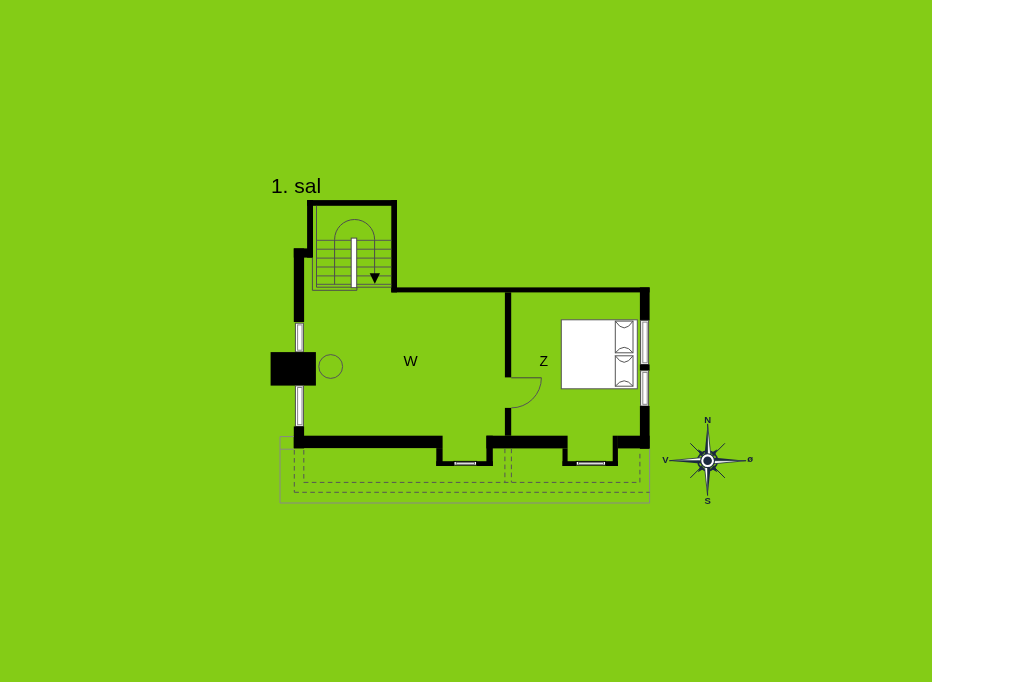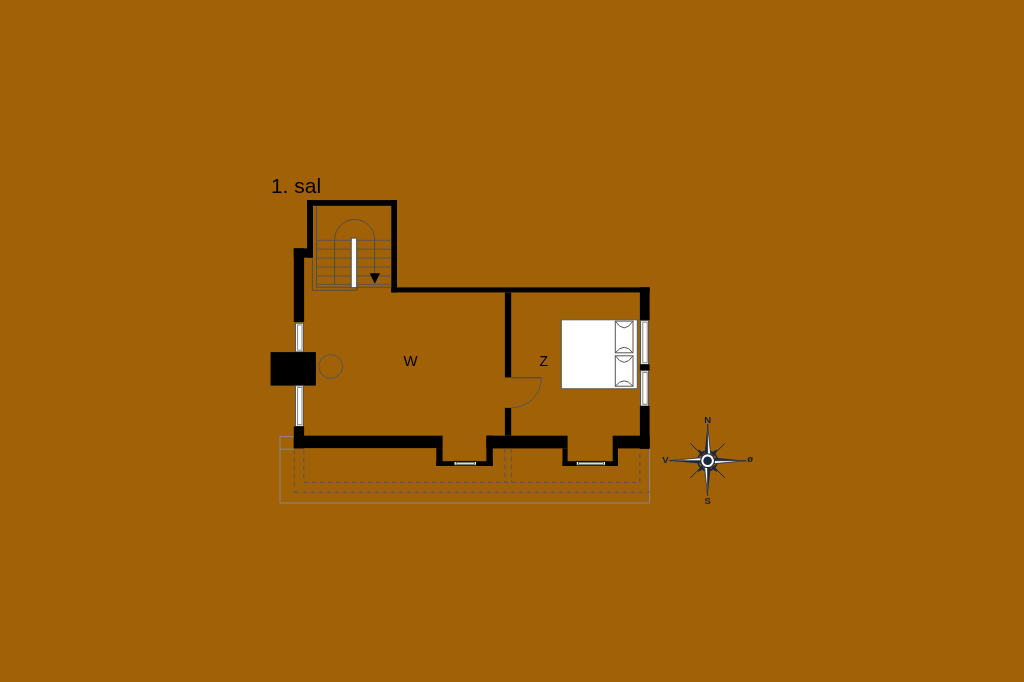--- a/index.html
+++ b/index.html
@@ -1,16 +1,16 @@
 <!DOCTYPE html>
 <html><head>
 <meta charset="utf-8">
 <style>
   html,body{margin:0;padding:0;background:#ffffff;}
-  .page{position:relative;width:1024px;height:682px;background:#a16207;overflow:hidden;
+  .page{position:relative;width:932px;height:682px;background:#84cc16;overflow:hidden;
         font-family:"Liberation Sans", sans-serif;}
 </style>
 </head>
 <body>
 <div class="page">
 <svg width="1024" height="682" viewBox="0 0 1024 682" xmlns="http://www.w3.org/2000/svg">
 
   <text x="270.9" y="192.6" font-size="21" fill="#000000" font-family="Liberation Sans, sans-serif">1. sal</text>
 
   <rect x="307.1" y="200.1" width="89.9" height="5.7" fill="#000"></rect>

